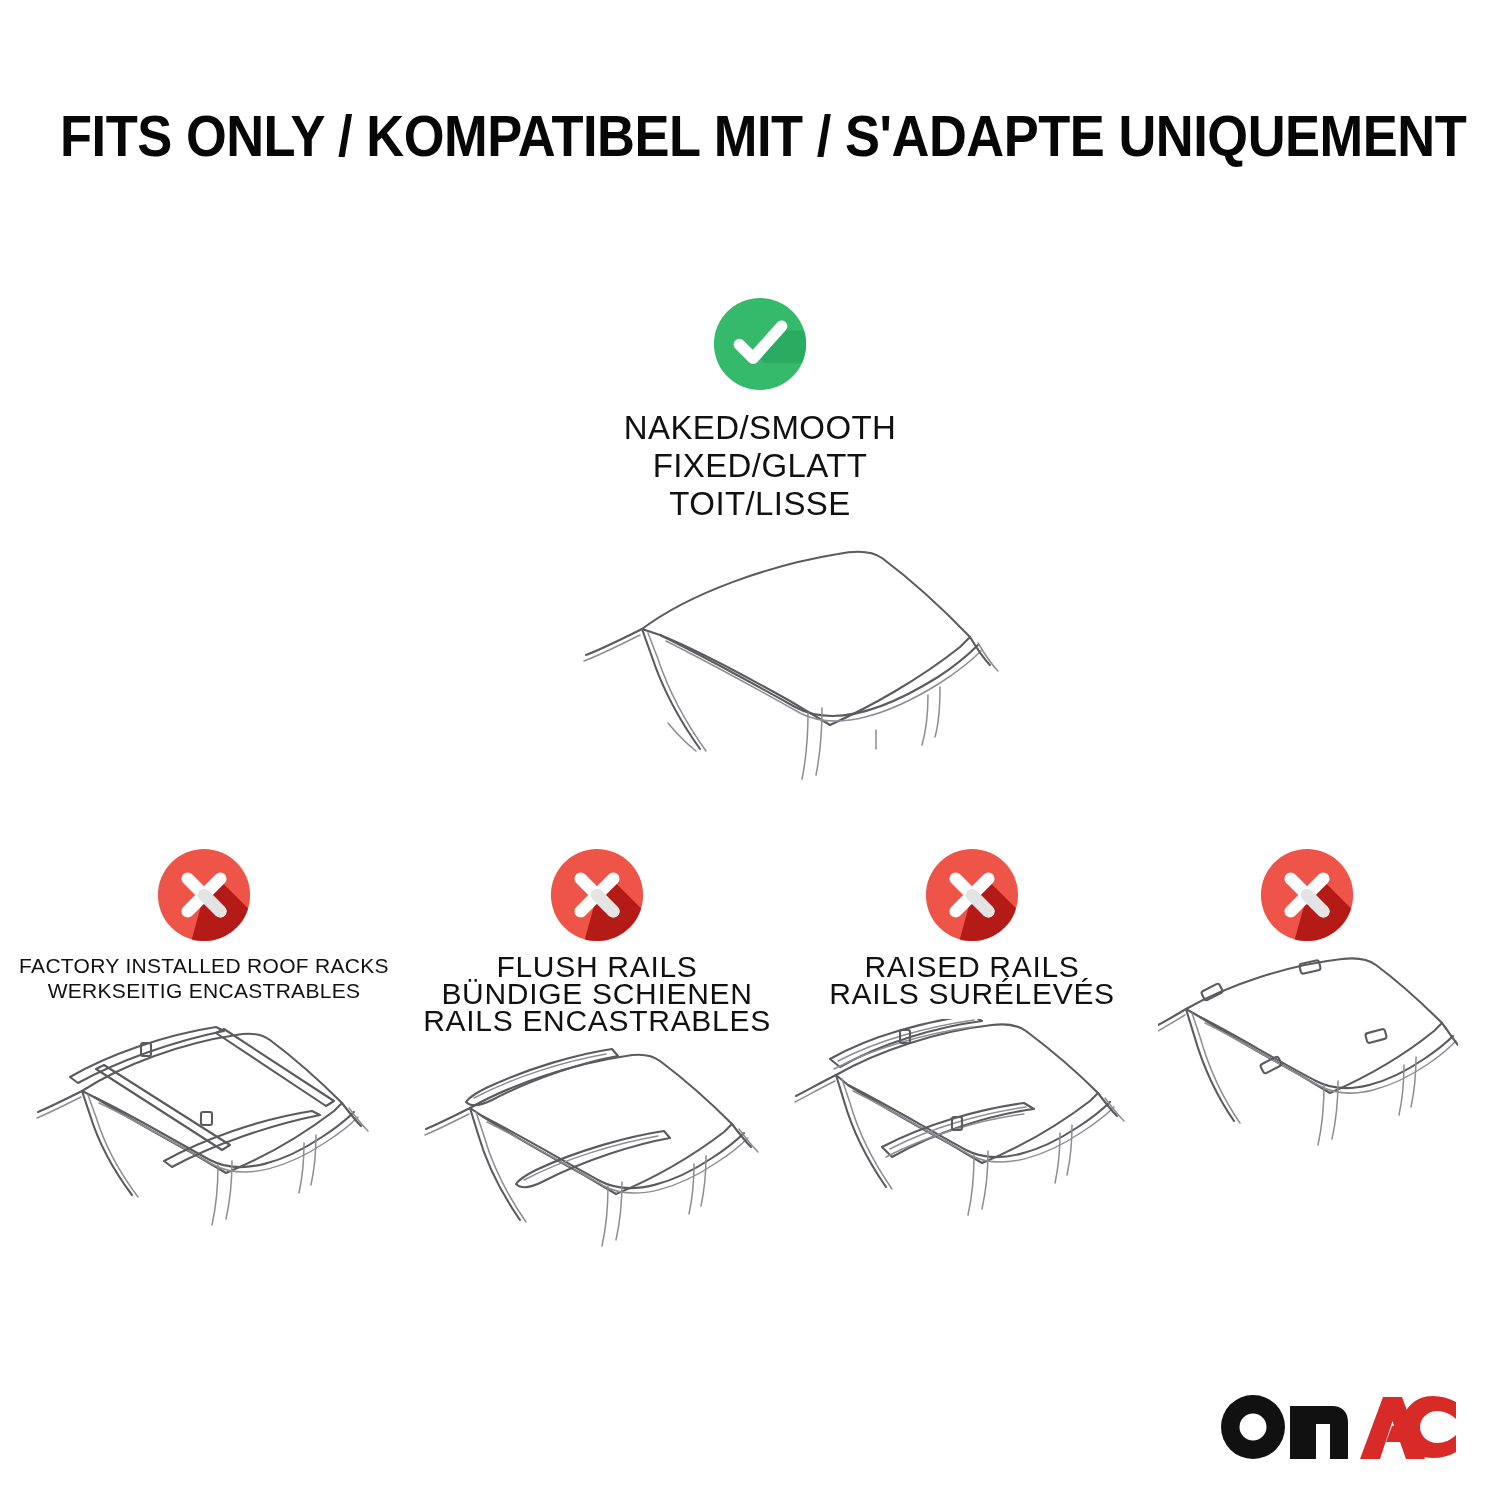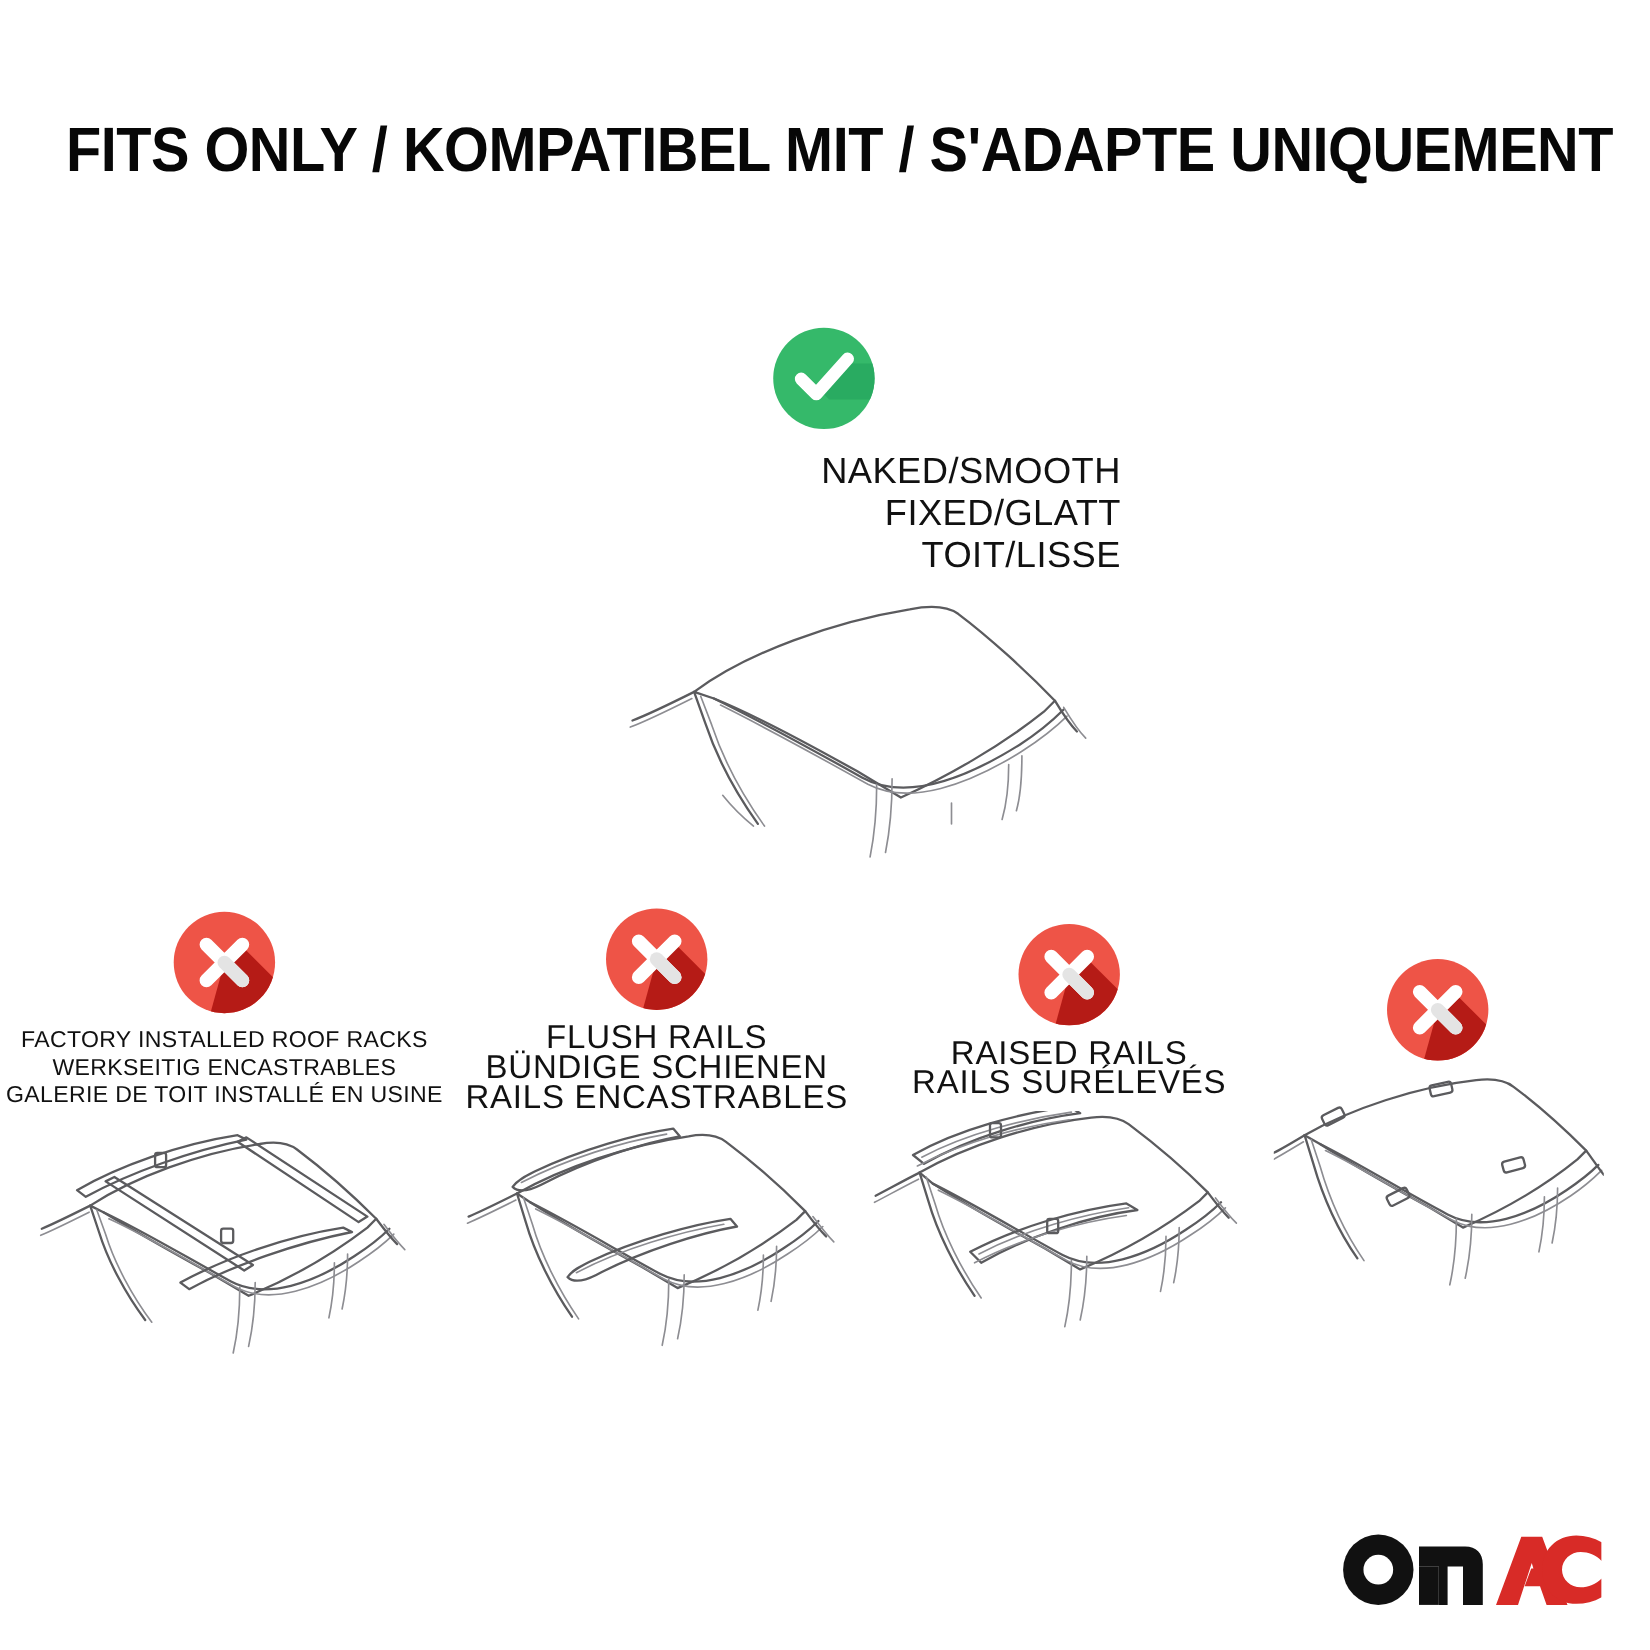--- a/index.html
+++ b/index.html
@@ -32,24 +32,24 @@
     line-height: 64px;
     color: #070707;
     transform: scaleX(0.92);
     transform-origin: center center;
     white-space: nowrap;
   }
 
   
   .hero {
     position: absolute;
-    left: 479px;
+    left: 490px;
     top: 296px;
     width: 540px;
-    text-align: right;
+    text-align: center;
   }
   .badge-check {
     width: 96px;
     height: 96px;
     margin: 0 auto;
     display: block;
   }
   .hero-label {
     margin-top: 17px;
     font-family: "Liberation Sans", sans-serif;
@@ -63,25 +63,25 @@
   .hero-art {
     margin-top: 14px;
     width: 540px;
     height: 270px;
   }
 
   
   .grid {
     position: absolute;
     left: 0;
-    top: 800px;
+    top: 840px;
     width: 1456px;
     height: 470px;
     display: flex;
-    align-items: center;
+    align-items: flex-start;
   }
   .cell {
     position: relative;
     text-align: center;
   }
   .cell-1 { width: 430px; margin-left: 0px; }
   .cell-2 { width: 392px; margin-left: 0px; }
   .cell-3 { width: 380px; margin-left: 0px; }
   .cell-4 { width: 298px; margin-left: 0px; }
 
@@ -210,21 +210,20 @@
       <circle cx="50" cy="50" r="48" fill="#ee5447"></circle>
       <g clip-path="url(#clipX1)">
         <path d="M50 50 L66 34 L108 76 L108 108 L34 108 Z" fill="#b51b16"></path>
       </g>
       <path d="M33 33 L67 67 M67 33 L33 67" fill="none" stroke="#ffffff" stroke-width="13" stroke-linecap="round" stroke-linejoin="round"></path>
       <path d="M50 50 L67 67" fill="none" stroke="#e3e3e3" stroke-width="13" stroke-linecap="round" opacity="0.95"></path>
     </svg>
     <div class="cell-label">
       <span class="ln">FACTORY INSTALLED ROOF RACKS</span>
       <span class="ln">WERKSEITIG ENCASTRABLES</span>
-      <span class="ln">GALERIE DE TOIT INSTALLÉ EN USINE</span>
     </div>
     <svg class="cell-art" viewBox="0 0 400 230">
 
       <path class="ln-stroke" fill="#ffffff" d="M78 76 C 118 50, 178 28, 232 20 C 248 17, 258 19, 266 25
                C 290 43, 318 68, 338 88 L 330 96
                C 296 122, 256 144, 222 158 L 190 139
                C 148 116, 110 94, 90 82 Z"></path>
 
       <path class="ln-stroke" d="M78 76 C 62 84, 46 92, 34 97"></path>
       <path class="ln-thin" d="M77 82 C 61 90, 45 98, 33 103"></path>

